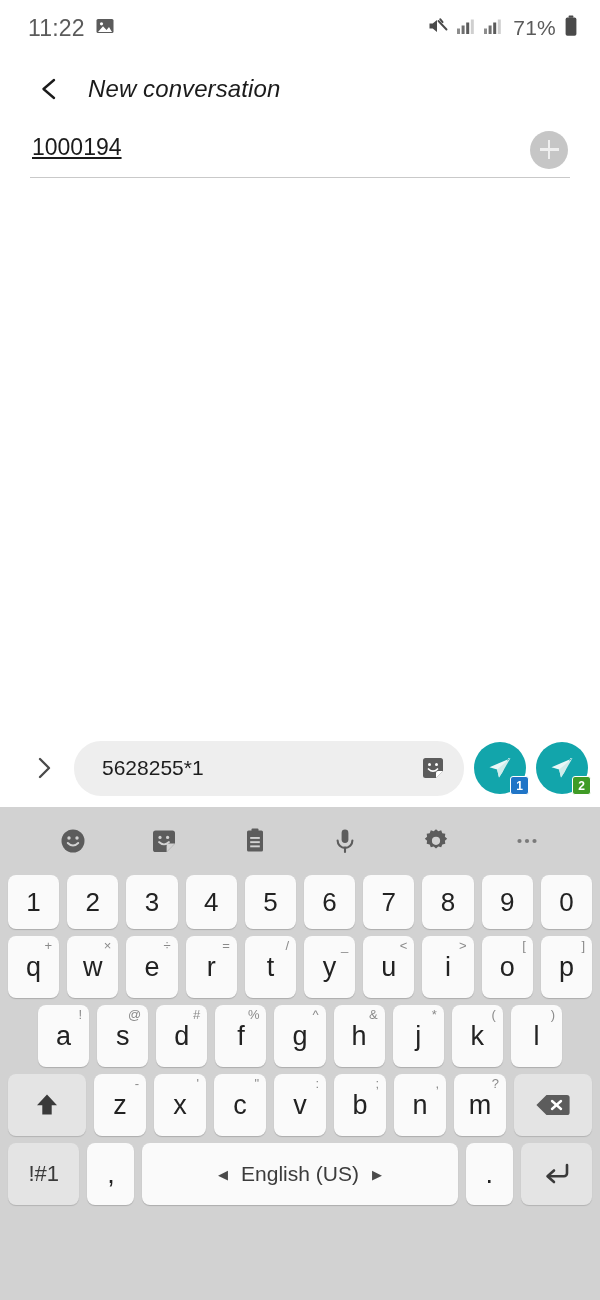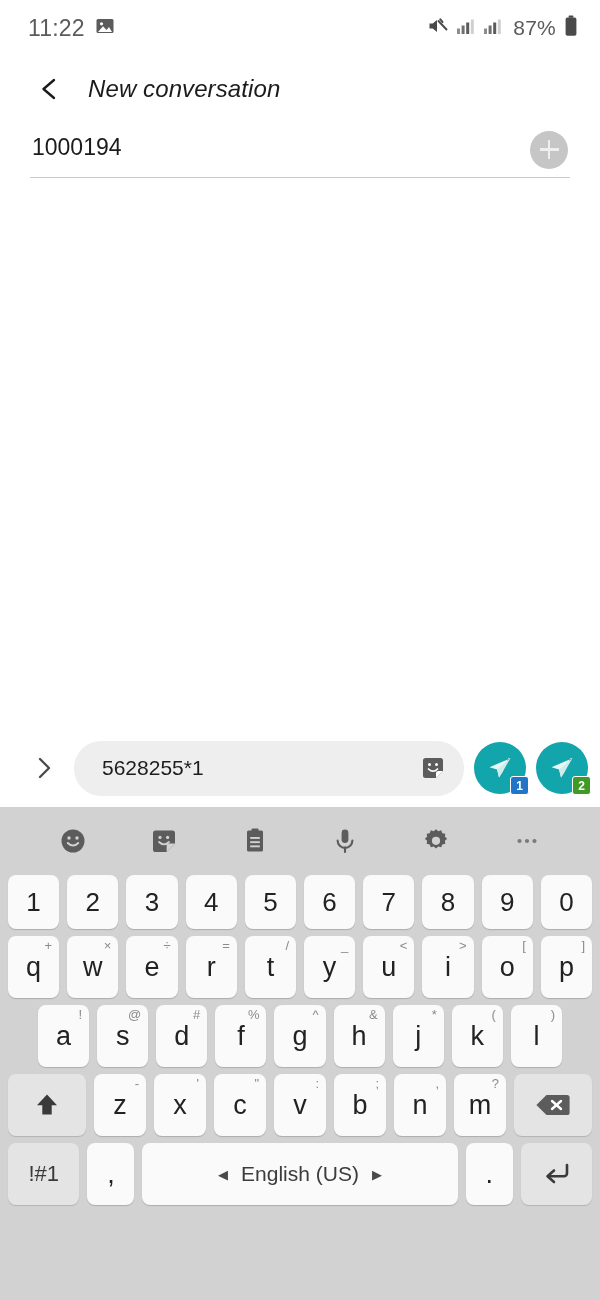--- a/index.html
+++ b/index.html
@@ -35,20 +35,21 @@
   
   .recipient-wrap { flex:0 0 62px; padding:0 30px; background:#ffffff; }
   .recipient-row {
     height:56px; display:flex; align-items:center;
     border-bottom:1.5px solid #c9c9c9;
   }
   .recipient-input {
     flex:1 1 auto; border:none; outline:none; background:transparent;
     font-family:"Liberation Sans", sans-serif; font-size:23px; color:#1b1b1b;
     padding:0 6px 4px 2px;
+    text-decoration:underline;
   }
   .add-contact {
     width:38px; height:38px; border-radius:50%; background:#c6c6c6;
     display:flex; align-items:center; justify-content:center; flex:0 0 38px;
     cursor:pointer; margin-right:2px;
   }
   .add-contact::before, .add-contact::after {
     content:""; position:absolute; background:#ededed; border-radius:1px;
   }
   .plus-h { width:19px; height:2.6px; background:#efefef; position:absolute; }
@@ -162,21 +163,21 @@
         </svg>
       </span>
       <span class="ico">
         <svg width="19" height="18" viewBox="0 0 19 18">
           <rect x="1" y="11.5" width="3" height="5.5" fill="#8d8d8d"></rect>
           <rect x="5.6" y="8.5" width="3" height="8.5" fill="#6f6f6f"></rect>
           <rect x="10.2" y="5.5" width="3" height="11.5" fill="#5b5b5b"></rect>
           <rect x="14.8" y="2.5" width="3" height="14.5" fill="#cfcfcf"></rect>
         </svg>
       </span>
-      <span class="sb-batterytext">87%</span>
+      <span class="sb-batterytext">71%</span>
       <span class="ico">
         <svg width="14" height="22" viewBox="0 0 14 22">
           <rect x="4.6" y="0.6" width="4.8" height="2.2" rx="0.7" fill="#4a4a4a"></rect>
           <rect x="1.6" y="2.6" width="10.8" height="18.2" rx="1.8" fill="#4a4a4a"></rect>
         </svg>
       </span>
     </div>
   </div>
 
   <div class="appbar">

